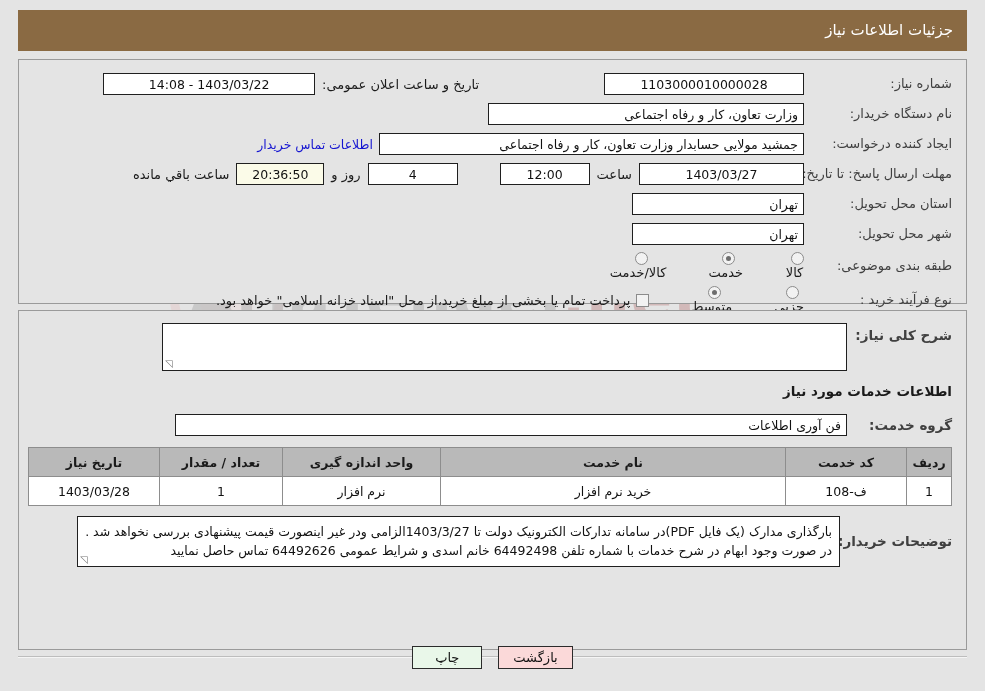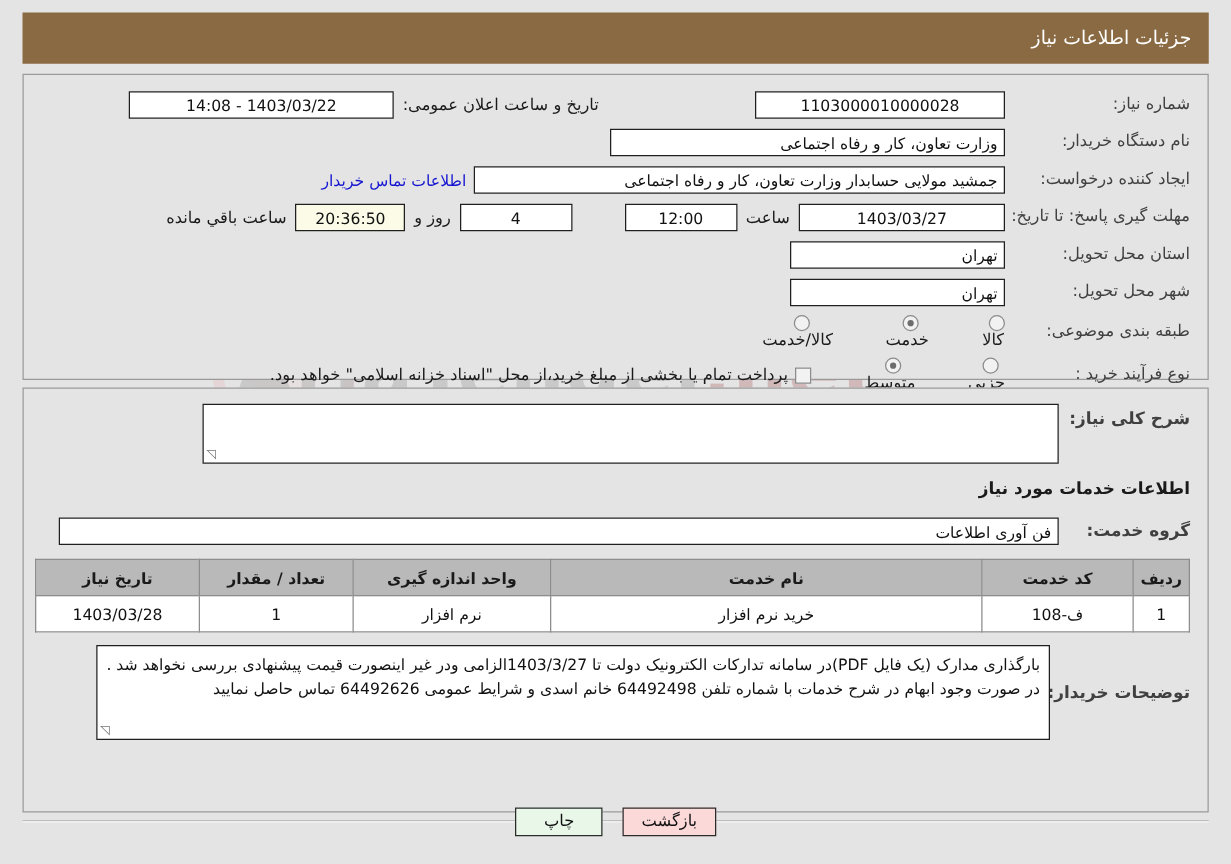--- a/index.html
+++ b/index.html
@@ -202,36 +202,36 @@
   .ta .grip {
     position: absolute;
     left: 2px;
     bottom: 1px;
     color: #777;
     font-size: 10px;
     line-height: 1;
     transform: scaleX(-1);
   }
   .ta-desc { width: 685px; height: 48px; }
-  .ta-notes { width: 763px; height: 76px; }
+  .ta-notes { width: 763px; height: 51px; }
 
   .lbl-bold {
     font-weight: bold;
     font-size: 13.5px;
   }
   .section-head {
     font-weight: bold;
     font-size: 13.5px;
     margin: 12px 0 14px 0;
     text-align: right;
   }
   .w-lbl-bold { width: 105px; flex: 0 0 105px; text-align: right; padding-left: 24px; box-sizing: border-box;}
   .w-lbl-notes { width: 112px; flex: 0 0 112px; text-align: right; padding-left: 8px; box-sizing: border-box;}
 
-  .fld-service-group { width: 800px; text-align: right; }
+  .fld-service-group { width: 672px; text-align: right; }
 
   
   table.items {
     border-collapse: collapse;
     width: 905px;
     margin: 10px 0 0 0;
     font-size: 12.5px;
     table-layout: fixed;
   }
   table.items th {
@@ -320,21 +320,21 @@
       <div class="fld right w-org">وزارت تعاون، کار و رفاه اجتماعی</div>
     </div>
 
     <div class="row">
       <div class="lbl lbl-w">ایجاد کننده درخواست:</div>
       <div class="fld right w-creator">جمشید مولایی حسابدار وزارت تعاون، کار و رفاه اجتماعی</div>
       <div class="link">اطلاعات تماس خریدار</div>
     </div>
 
     <div class="row">
-      <div class="lbl lbl-w lbl-two">مهلت گیری پاسخ: تا تاریخ:</div>
+      <div class="lbl lbl-w lbl-two">مهلت ارسال پاسخ: تا تاریخ:</div>
       <div class="fld w-dl-date">1403/03/27</div>
       <div class="inline-lbl">ساعت</div>
       <div class="fld w-dl-time">12:00</div>
       <div class="fld w-days" style="margin-right:42px">4</div>
       <div class="inline-lbl">روز و</div>
       <div class="fld yellow w-clock">20:36:50</div>
       <div class="inline-lbl">ساعت باقي مانده</div>
     </div>
 
     <div class="row">

